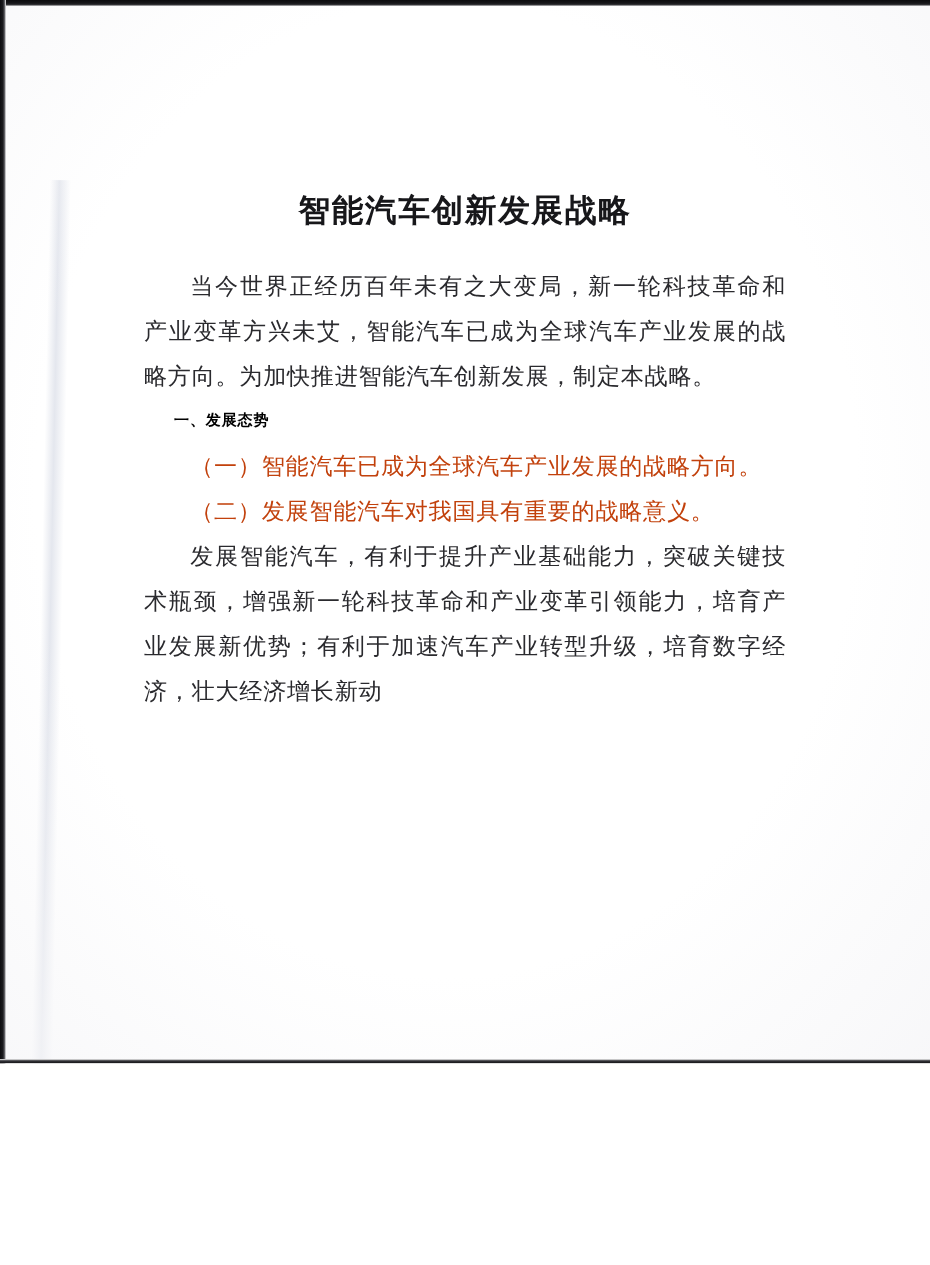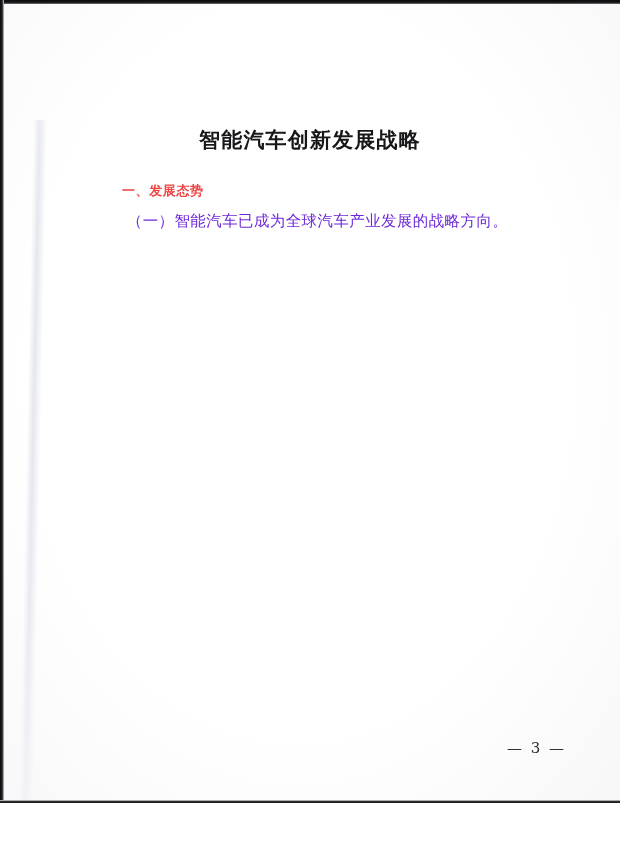--- a/index.html
+++ b/index.html
@@ -7,21 +7,21 @@
     margin: 0;
     padding: 0;
     background: #ffffff;
   }
   body {
     font-family: "DejaVu Serif", "Liberation Serif", serif;
   }
   .page {
     position: relative;
     width: 620px;
-    height: 803px;
+    height: 709px;
     background: #ffffff;
     overflow: hidden;
     box-sizing: border-box;
   }
   
   .scan-edge-top {
     position: absolute;
     top: 0; left: 0;
     width: 620px;
     height: 4px;
@@ -94,35 +94,35 @@
     color: #2a2a2e;
     text-align: justify;
     text-align-last: left;
     text-indent: 2em;
     letter-spacing: 0.5px;
     font-family: "DejaVu Serif", "Liberation Serif", serif;
   }
 
   h2.section-heading {
     margin: 0;
-    font-size: 13px;
+    font-size: 10px;
     line-height: 30px;
     font-weight: bold;
-    color: #ef4444;
+    color: #000000;
     text-indent: 2em;
     letter-spacing: 0.6px;
     font-family: "DejaVu Serif", "Liberation Serif", serif;
   }
 
   h3.subsection-heading {
     margin: 0;
     font-size: 15.4px;
     line-height: 30px;
     font-weight: normal;
-    color: #6d28d9;
+    color: #c2410c;
     text-indent: 2em;
     letter-spacing: 0.5px;
     font-family: "DejaVu Serif", "Liberation Serif", serif;
   }
 
   .page-number {
     position: absolute;
     left: 0;
     top: 739px;
     width: 566px;
@@ -143,27 +143,30 @@
   <div class="scan-edge-bottom"></div>
   <div class="scan-crease"></div>
   <div class="scan-tint"></div>
 
   <div class="content">
 
     <div class="doc-title">智能汽车创新发展战略</div>
 
     <div class="body-block">
 
+      <p class="para">当今世界正经历百年未有之大变局，新一轮科技革命和产业变革方兴未艾，智能汽车已成为全球汽车产业发展的战略方向。为加快推进智能汽车创新发展，制定本战略。</p>
 
       <h2 class="section-heading">一、发展态势</h2>
 
 
       <h3 class="subsection-heading">（一）智能汽车已成为全球汽车产业发展的战略方向。</h3>
 
 
+      <h3 class="subsection-heading">（二）发展智能汽车对我国具有重要的战略意义。</h3>
 
+      <p class="para">发展智能汽车，有利于提升产业基础能力，突破关键技术瓶颈，增强新一轮科技革命和产业变革引领能力，培育产业发展新优势；有利于加速汽车产业转型升级，培育数字经济，壮大经济增长新动</p>
 
     </div>
 
     <div class="page-number">— 3 —</div>
 
   </div>
 </div>
 
 </body></html>

